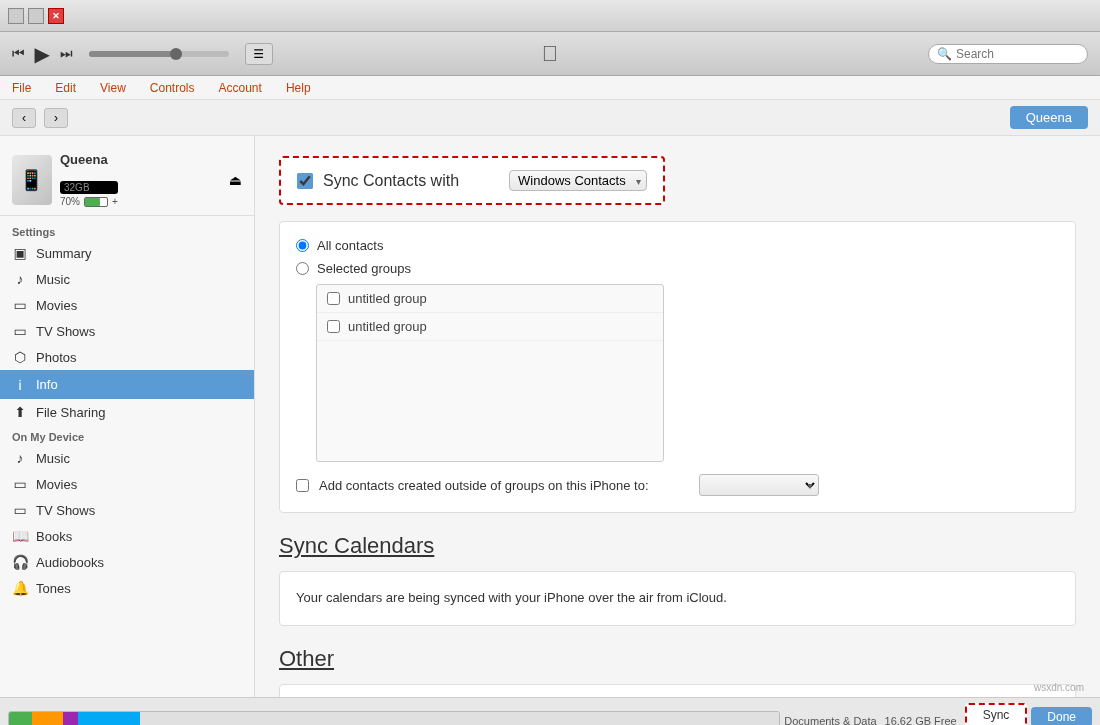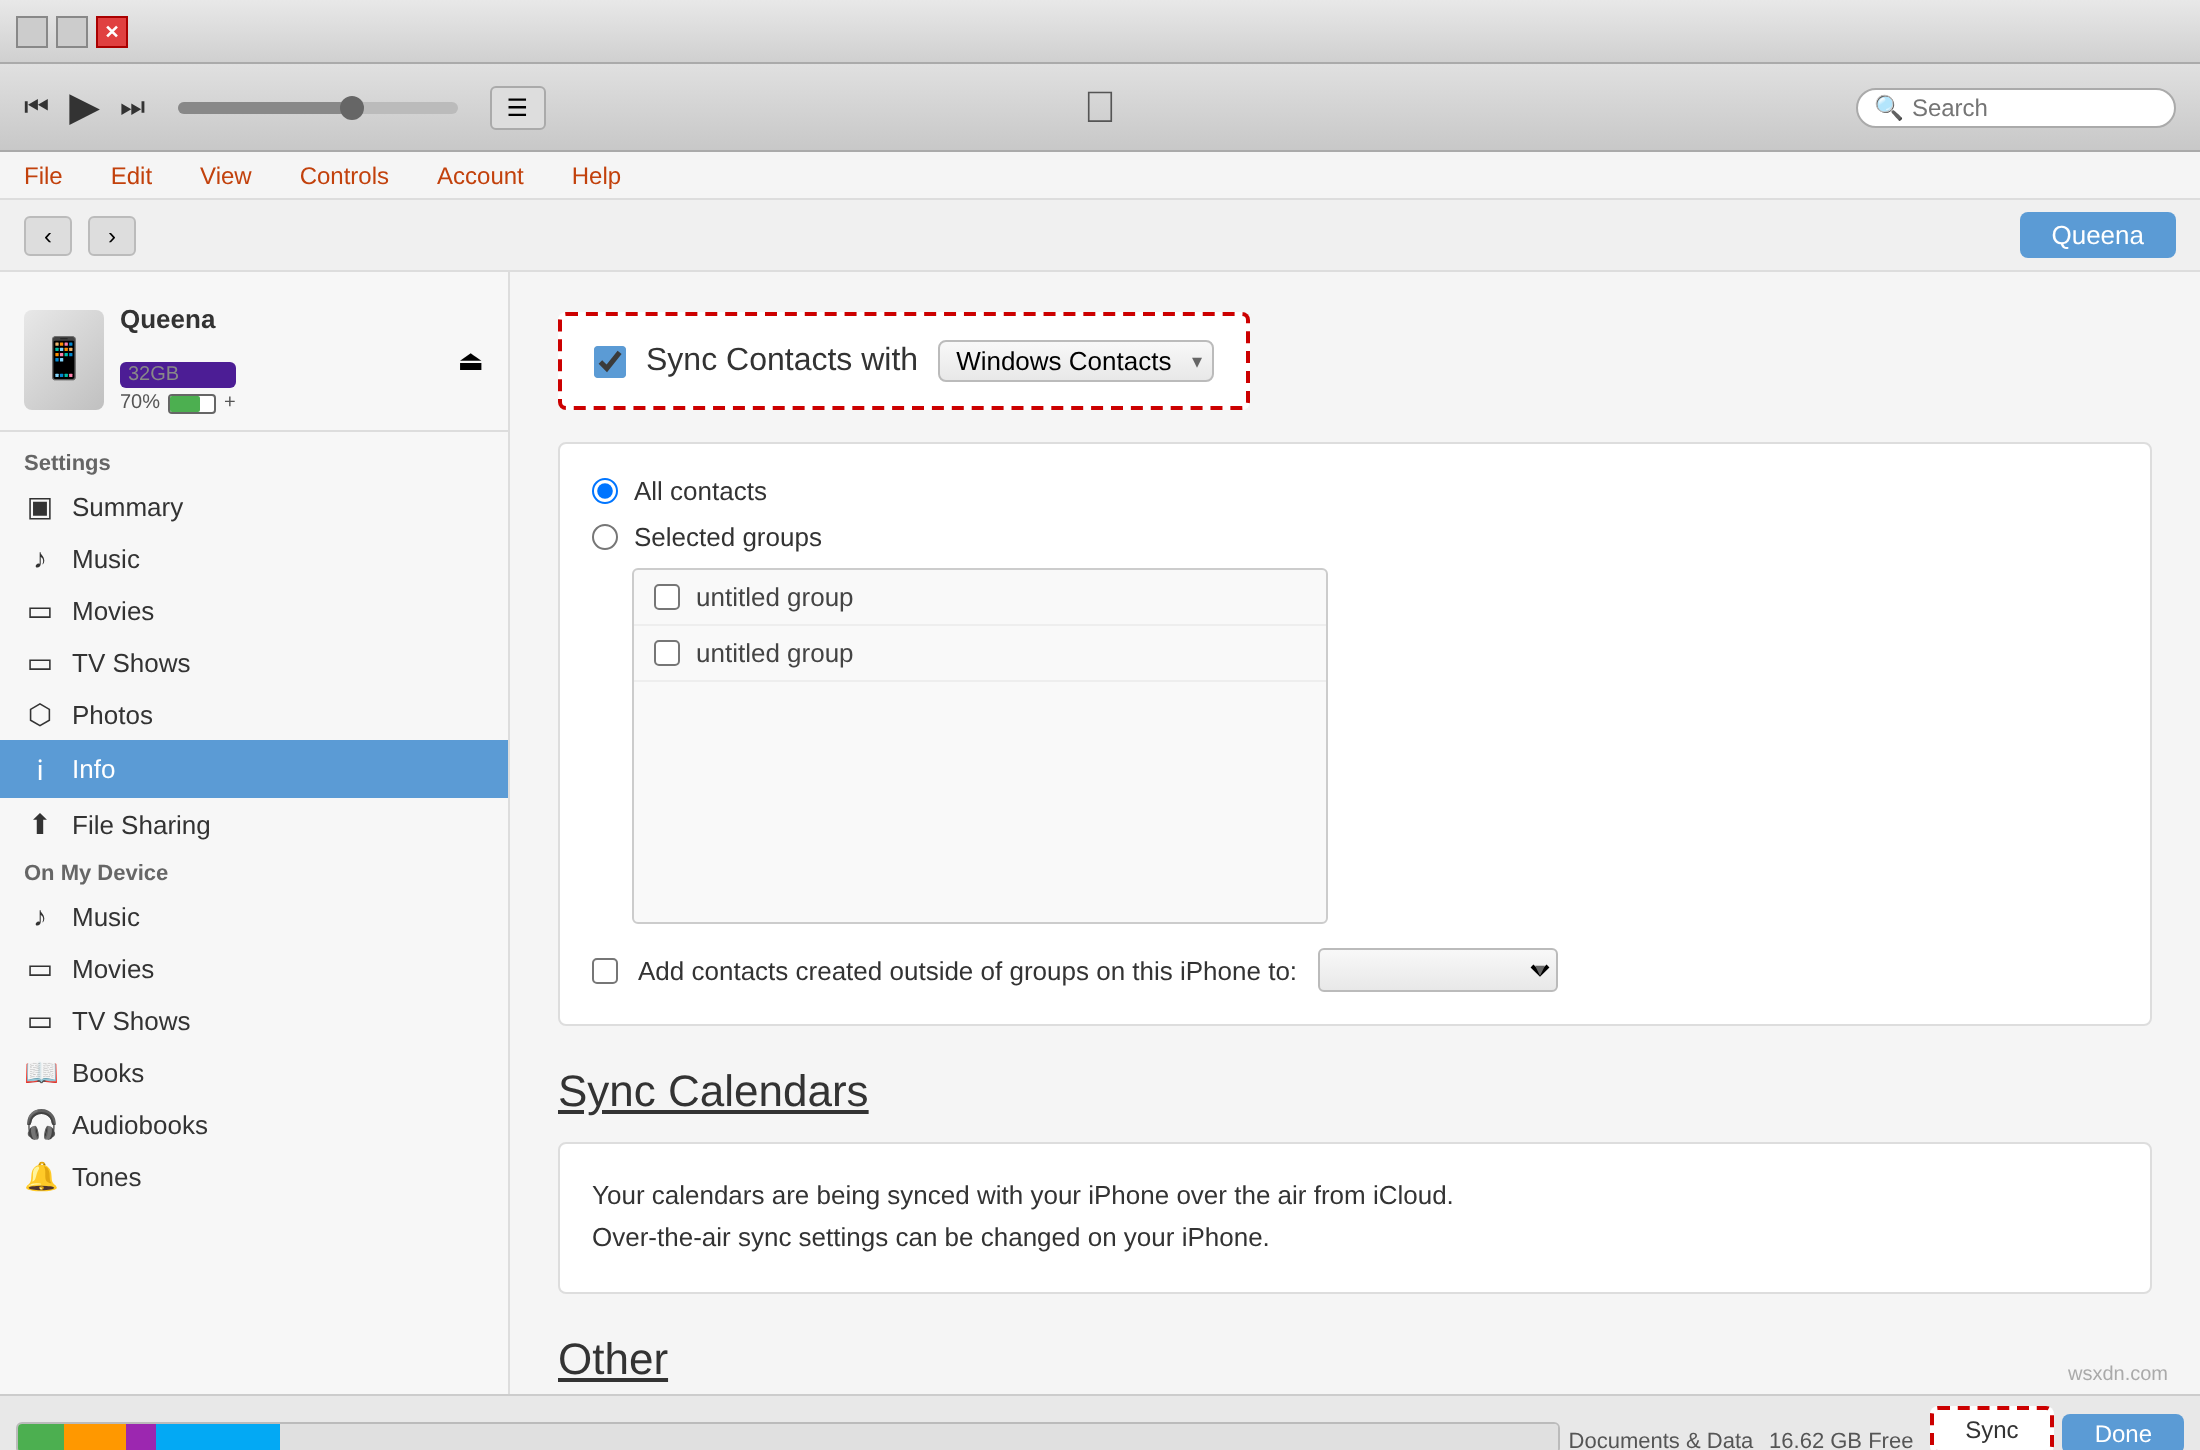--- a/index.html
+++ b/index.html
@@ -172,21 +172,21 @@
       display: flex; align-items: center; justify-content: center;
       font-size: 20px;
       color: #555;
       position: relative;
     }
     .device-label {
       font-size: 13px; font-weight: bold; color: #333;
     }
     .device-capacity {
       font-size: 10px; color: #888;
-      background: #4c1d95;
+      background: #000000;
       border-radius: 3px;
       padding: 1px 4px;
       margin-top: 14px;
     }
     .battery-bar {
       display: flex; align-items: center; gap: 4px;
       margin-top: 2px;
     }
     .battery-pct { font-size: 10px; color: #555; }
     .battery-indicator {
@@ -255,20 +255,21 @@
       border-radius: 4px;
       background: linear-gradient(to bottom, #f8f8f8, #e8e8e8);
       font-size: 13px;
       cursor: pointer;
       appearance: none;
       -webkit-appearance: none;
     }
     .dropdown-wrapper {
       position: relative;
       display: inline-block;
+      margin-left: 40px;
     }
     .dropdown-wrapper::after {
       content: '▾';
       position: absolute;
       right: 6px;
       top: 50%;
       transform: translateY(-50%);
       font-size: 10px;
       color: #666;
       pointer-events: none;
@@ -570,21 +571,20 @@
           <select class="add-dropdown">
             <option value=""></option>
           </select>
         </div>
       </div>
     </div>
 
     <div class="section-title">Sync Calendars</div>
     <div class="info-box">
       <div>Your calendars are being synced with your iPhone over the air from iCloud.</div>
-      <div>Over-the-air sync settings can be changed on your iPhone.</div>
     </div>
 
     <div class="section-title">Other</div>
     <div class="info-box">
       
     </div>
 
   </div>
 </div>
 

